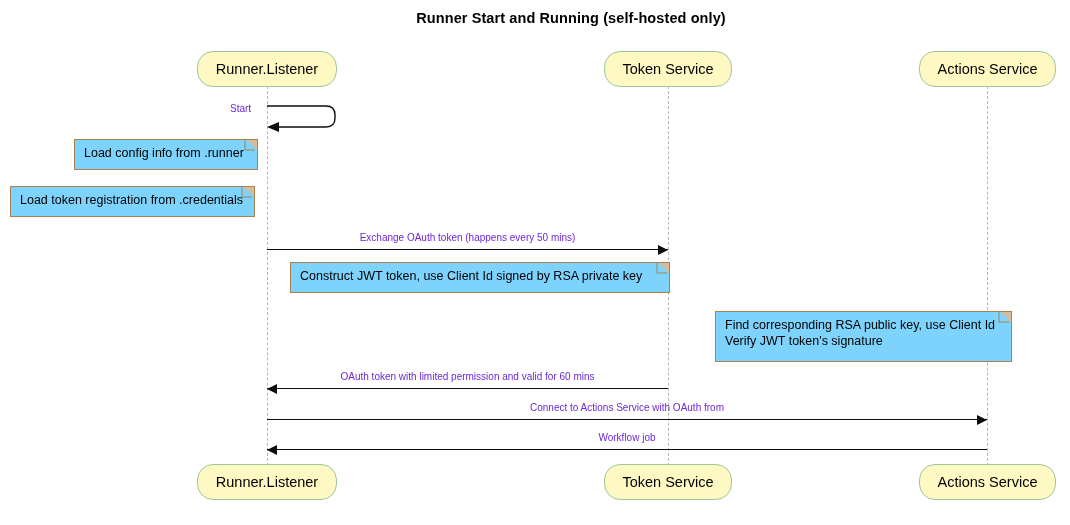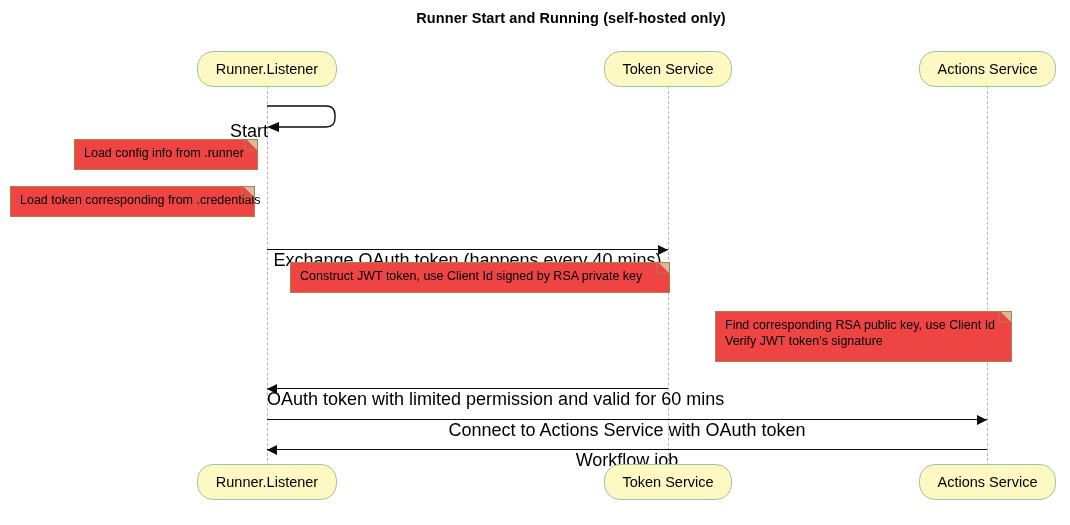--- a/index.html
+++ b/index.html
@@ -56,25 +56,24 @@
   }
 
   
   .msg-line {
     position: absolute;
     height: 0;
     border-top: 1.4px solid #0d0d0d;
   }
   .msg-label {
     position: absolute;
-    font-size: 18px;
-    color: #000000;
+    font-size: 10px;
+    color: #6d28d9;
     white-space: nowrap;
     text-align: center;
-    margin-top: 18px;
   }
   .arrow-head {
     position: absolute;
     width: 0;
     height: 0;
   }
   .arrow-head.right {
     border-top: 5px solid transparent;
     border-bottom: 5px solid transparent;
     border-left: 10px solid #0d0d0d;
@@ -88,21 +87,21 @@
   
   .self-loop {
     position: absolute;
   }
   .self-loop svg { display: block; }
 
   
   .note {
     position: absolute;
     box-sizing: border-box;
-    background: #ef4444;
+    background: #7dd3fc;
     border: 1px solid #a9814f;
     padding: 5px 9px 6px 9px;
     font-size: 12.5px;
     color: #000000;
     line-height: 16px;
     white-space: pre;
   }
   .note-fold {
     position: absolute;
     top: 0;
@@ -137,36 +136,36 @@
   <div id="layer-messages">
       <div class="self-loop" style="left: 267px; top: 105px;">
         <svg width="72" height="31" viewBox="0 0 72 31">
           <path d="M0,1 L59,1 Q68,1 68,10 L68,13 Q68,22 59,22 L12,22" fill="none" stroke="#0d0d0d" stroke-width="1.4"></path>
           <path d="M0,22 L12,17 L12,27 Z" fill="#0d0d0d"></path>
         </svg>
       </div>
       <div class="msg-label" style="left: 230px; top: 103px; text-align: right;">Start</div>
       <div class="msg-line" style="left: 267px; top: 249px; width: 401px;"></div>
       <div class="arrow-head right" style="top: 244.7px; left: 658px;"></div>
-      <div class="msg-label" style="left: 267px; width: 401px; top: 232px;">Exchange OAuth token (happens every 40 mins)</div>
+      <div class="msg-label" style="left: 267px; width: 401px; top: 232px;">Exchange OAuth token (happens every 50 mins)</div>
       <div class="msg-line" style="left: 267px; top: 388px; width: 401px;"></div>
       <div class="arrow-head left" style="top: 383.7px; left: 267px;"></div>
       <div class="msg-label" style="left: 267px; width: 401px; top: 371px;">OAuth token with limited permission and valid for 60 mins</div>
       <div class="msg-line" style="left: 267px; top: 419px; width: 720px;"></div>
       <div class="arrow-head right" style="top: 414.7px; left: 977px;"></div>
-      <div class="msg-label" style="left: 267px; width: 720px; top: 402px;">Connect to Actions Service with OAuth token</div>
+      <div class="msg-label" style="left: 267px; width: 720px; top: 402px;">Connect to Actions Service with OAuth from</div>
       <div class="msg-line" style="left: 267px; top: 449px; width: 720px;"></div>
       <div class="arrow-head left" style="top: 444.7px; left: 267px;"></div>
       <div class="msg-label" style="left: 267px; width: 720px; top: 432px;">Workflow job</div>
     </div>
   <div id="layer-notes">
       <div class="note" style="left: 74px; top: 139px; width: 184px; height: 31px;"><span>Load config info from .runner</span><span class="note-fold"></span><span class="note-fold-edge"><svg width="14" height="14" viewBox="0 0 14 14">
             <path d="M1,1 L1,11 L11,11" fill="none" stroke="#a9814f" stroke-width="1"></path>
           </svg></span></div>
-      <div class="note" style="left: 10px; top: 186px; width: 245px; height: 31px;"><span>Load token corresponding from .credentials</span><span class="note-fold"></span><span class="note-fold-edge"><svg width="14" height="14" viewBox="0 0 14 14">
+      <div class="note" style="left: 10px; top: 186px; width: 245px; height: 31px;"><span>Load token registration from .credentials</span><span class="note-fold"></span><span class="note-fold-edge"><svg width="14" height="14" viewBox="0 0 14 14">
             <path d="M1,1 L1,11 L11,11" fill="none" stroke="#a9814f" stroke-width="1"></path>
           </svg></span></div>
       <div class="note" style="left: 277px; top: 262px; width: 380px; height: 31px; margin-left: 13px;"><span>Construct JWT token, use Client Id signed by RSA private key</span><span class="note-fold"></span><span class="note-fold-edge"><svg width="14" height="14" viewBox="0 0 14 14">
             <path d="M1,1 L1,11 L11,11" fill="none" stroke="#a9814f" stroke-width="1"></path>
           </svg></span></div>
       <div class="note" style="left: 679px; top: 311px; width: 297px; height: 51px; margin-left: 36px;"><span>Find corresponding RSA public key, use Client Id
 Verify JWT token's signature</span><span class="note-fold"></span><span class="note-fold-edge"><svg width="14" height="14" viewBox="0 0 14 14">
             <path d="M1,1 L1,11 L11,11" fill="none" stroke="#a9814f" stroke-width="1"></path>
           </svg></span></div>
     </div>

